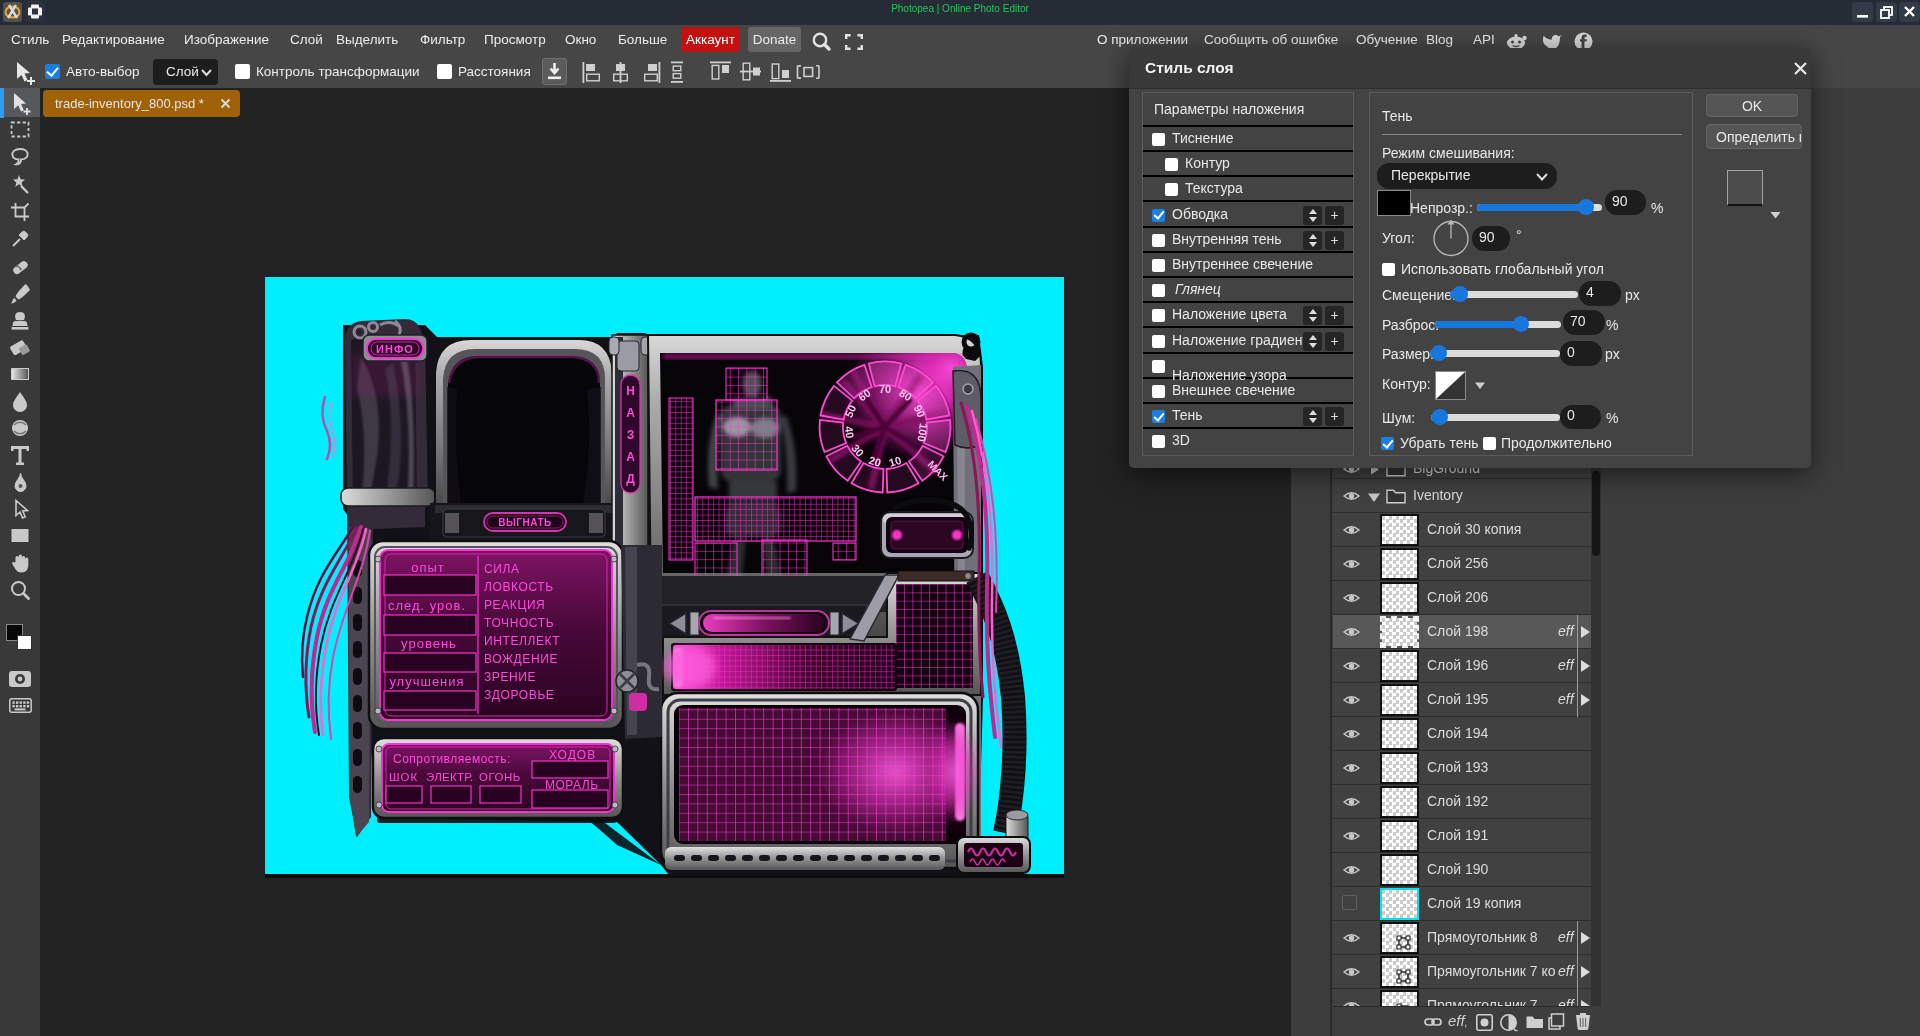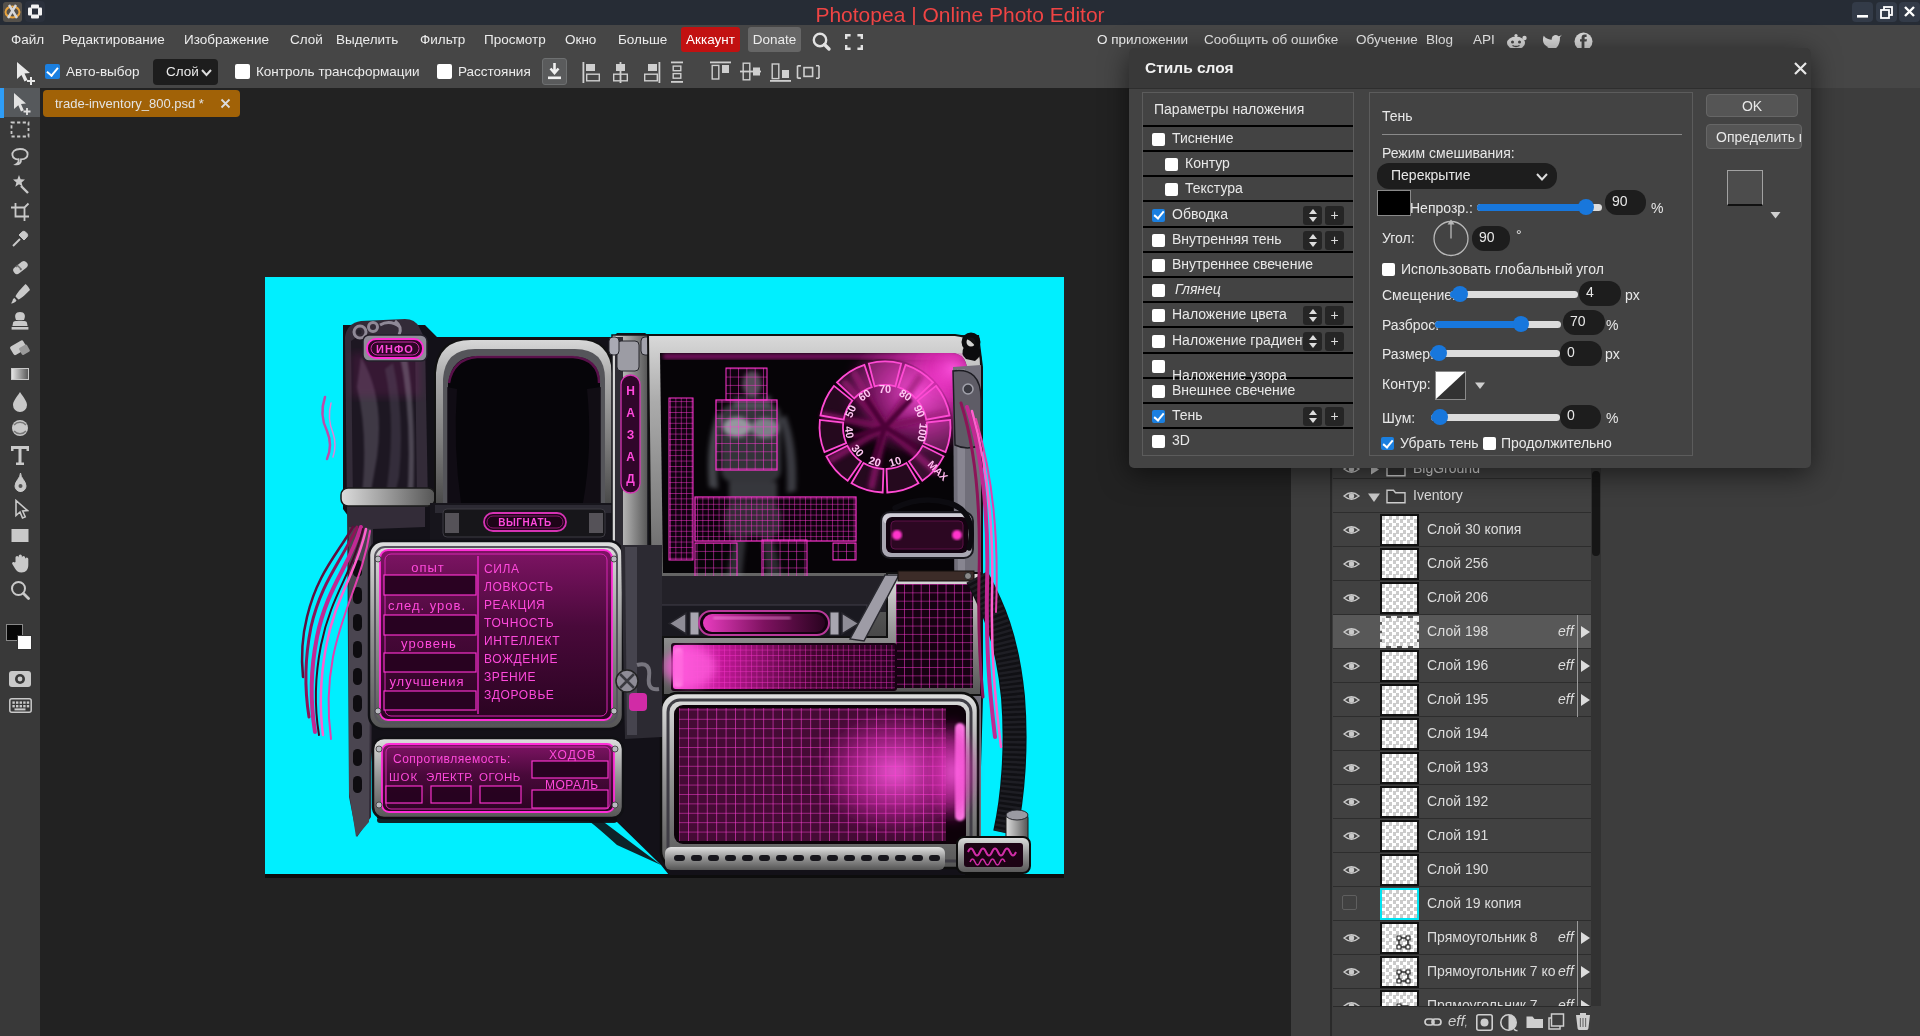--- a/index.html
+++ b/index.html
@@ -1,18 +1,18 @@
 <!DOCTYPE html>
 <html><head>
 <meta charset="utf-8">
 <style>
 *{margin:0;padding:0;box-sizing:border-box;}
 html,body{width:1920px;height:1036px;overflow:hidden;background:#3d3d3d;font-family:"Liberation Sans",sans-serif;}
 .abs{position:absolute;}
-#titlebar{position:absolute;left:0;top:0;width:1920px;height:42px;background:#262c35;color:#ef4444;font-size:21px;}
+#titlebar{position:absolute;left:0;top:0;width:1920px;height:42px;background:#262c35;color:#22c55e;font-size:10px;}
 #title{position:absolute;left:0;top:3px;width:1920px;text-align:center;}
 .winbtn{position:absolute;top:2px;width:21px;height:20px;background:#333b48;border-radius:4px;}
 #menubar{position:absolute;left:0;top:25px;width:1920px;height:31px;background:#464646;color:#ececec;font-size:13.5px;}
 .mi{position:absolute;top:7px;}
 #toolbar{position:absolute;left:0;top:56px;width:1920px;height:32px;background:#464646;color:#ececec;font-size:13.5px;}
 #toolbar .lbl{position:absolute;top:8px;}
 .cb{position:absolute;width:15px;height:15px;border-radius:2px;background:#fff;}
 .cb.checked{background:#1a7fe0;}
 .cb.checked:after{content:"";position:absolute;left:4px;top:1px;width:5px;height:9px;border:solid #fff;border-width:0 2px 2px 0;transform:rotate(40deg);}
 #tools{position:absolute;left:0;top:88px;width:40px;height:948px;background:#393939;}
@@ -79,21 +79,21 @@
         <rect x="5" y="8" width="8" height="8" fill="#333b48" stroke="#fff" stroke-width="1.8"></rect>
       </svg>
   </div>
   <div class="winbtn" style="left:1899px;">
     <svg width="21" height="20">
         <path d="M6 5 L15 14 M15 5 L6 14" stroke="#fff" stroke-width="2.4"></path>
       </svg>
   </div>
 </div>
 <div id="menubar">
-  <div class="mi" style="left:11px;">Файл</div>
+  <div class="mi" style="left:11px;">Стиль</div>
   <div class="mi" style="left:62px;">Редактирование</div>
   <div class="mi" style="left:184px;">Изображение</div>
   <div class="mi" style="left:290px;">Слой</div>
   <div class="mi" style="left:336px;">Выделить</div>
   <div class="mi" style="left:420px;">Фильтр</div>
   <div class="mi" style="left:484px;">Просмотр</div>
   <div class="mi" style="left:565px;">Окно</div>
   <div class="mi" style="left:618px;">Больше</div>
   <div class="abs" style="left:681px;top:2px;width:59px;height:25px;background:#c21111;border-radius:3px;text-align:center;line-height:25px;color:#fff;">Аккаунт</div>
   <div class="abs" style="left:748px;top:2px;width:53px;height:25px;background:#666666;border-radius:3px;text-align:center;line-height:25px;">Donate</div>

